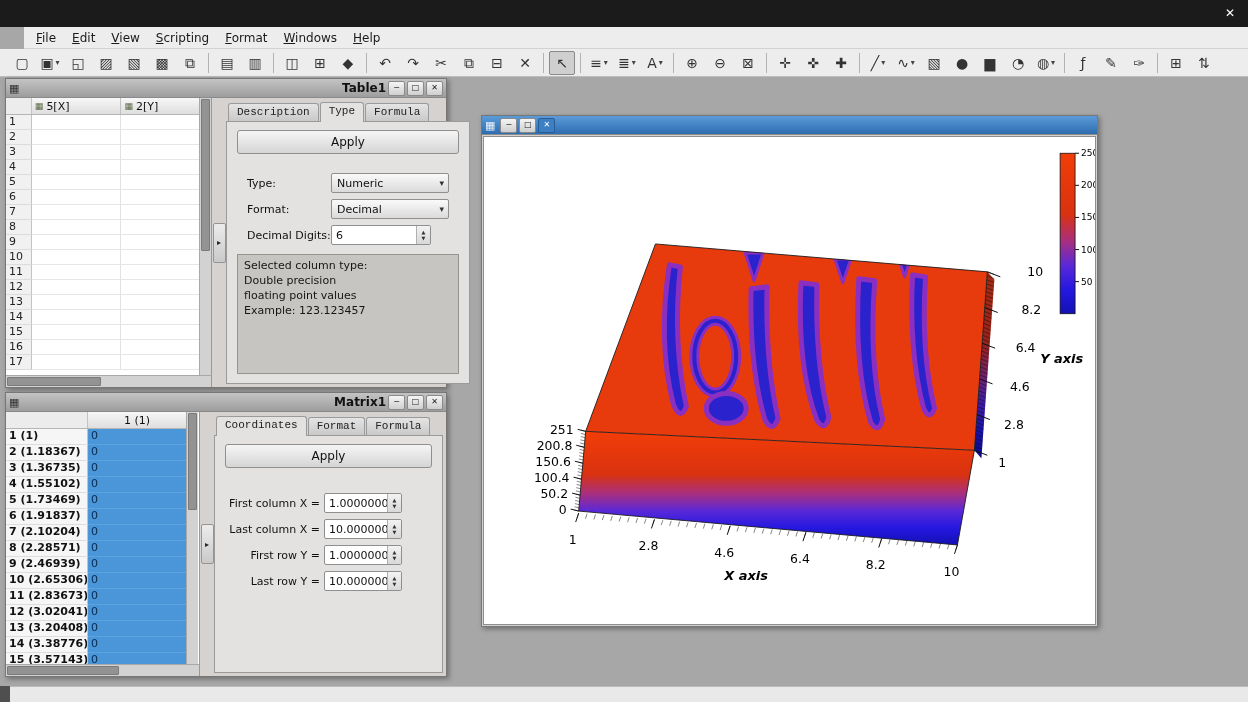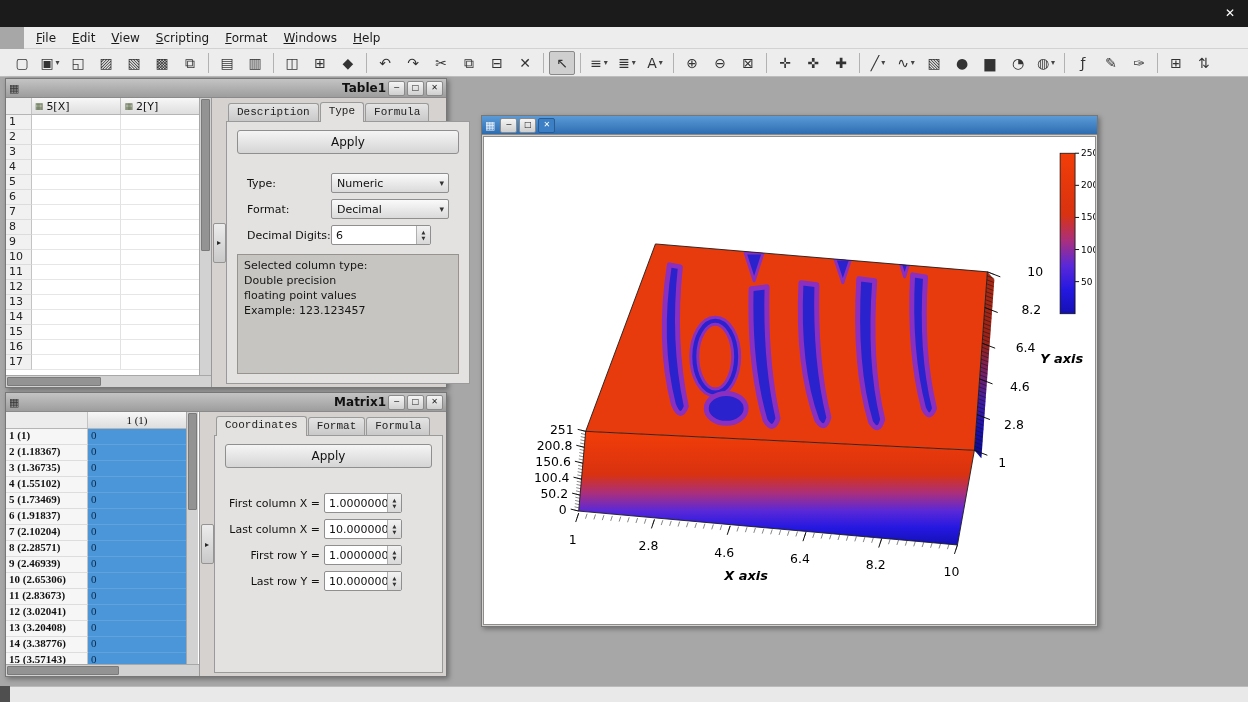--- a/index.html
+++ b/index.html
@@ -405,21 +405,21 @@
 
     <div class="win" id="win-matrix1" style="left:5px;top:315px;width:442px;height:285px;">
       <div class="win-titlebar">
         <span class="win-icon">▦</span>
         <span class="win-title">Matrix1</span>
         <span class="win-btn">−</span>
         <span class="win-btn">□</span>
         <span class="win-btn">✕</span>
       </div>
       <div class="win-content">
-        <div class="grid-pane" style="width:194px;font-family:Liberation Serif, serif;">
+        <div class="grid-pane" style="width:194px;">
           <div class="grid-top">
             <div class="grid-col" style="width:180px;">
               <div class="g-header">
                 <div class="g-corner" style="width:82px;"></div>
                 <div class="hdr-cell" style="width:98px;border-right:none;justify-content:center;padding-left:0;">
                   <span>1 (1)</span>
                 </div>
               </div>
               <div id="m1-rows" style="flex:1;overflow:hidden;">
                   <div class="m1-row">

